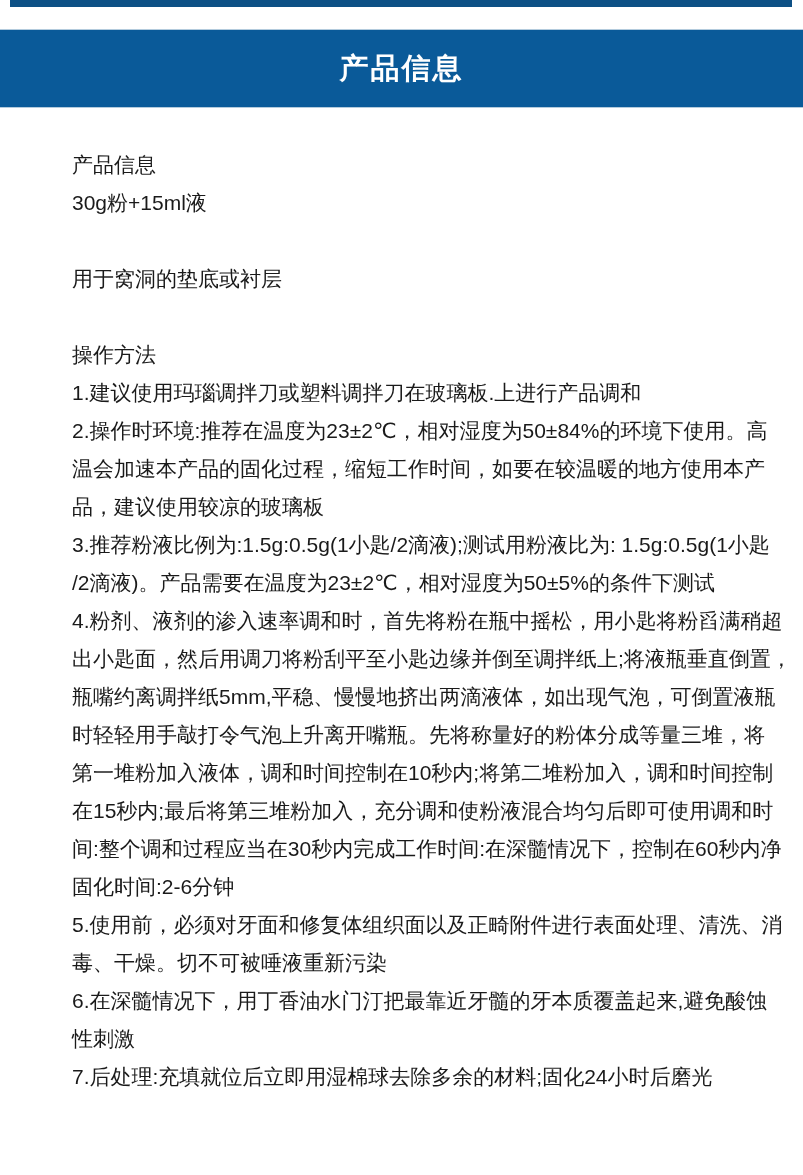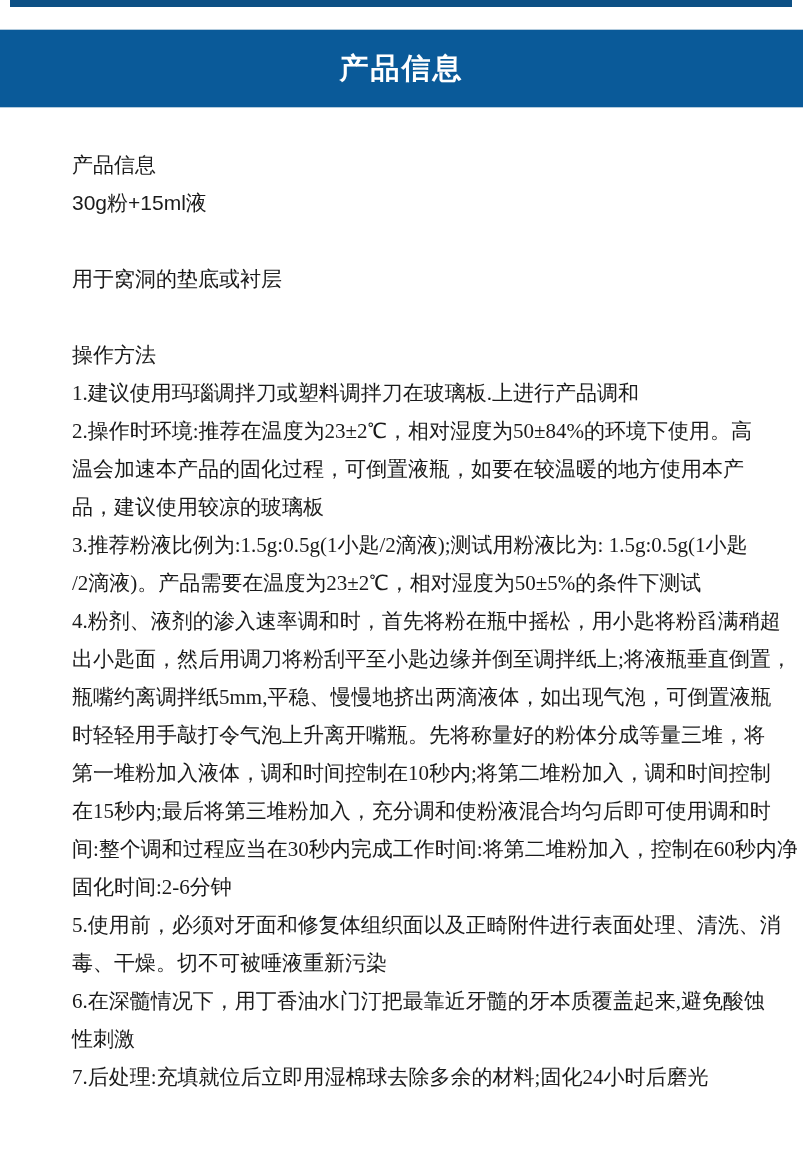--- a/index.html
+++ b/index.html
@@ -50,21 +50,20 @@
     color: #1a1a1a;
     font-size: 21px;
     line-height: 38px;
     text-align: left;
   }
   .section {
     margin: 0 0 38px 0;
   }
   .section:last-child {
     margin-bottom: 0;
-    font-family: Liberation Serif, serif;
   }
   .section-heading {
     font-weight: normal;
     font-size: 21px;
     line-height: 38px;
     margin: 0;
   }
   .text-line {
     white-space: nowrap;
   }
@@ -90,31 +89,31 @@
     <div>
         <div class="text-line">用于窝洞的垫底或衬层</div>
       </div>
   </div>
 
   <div class="section">
     <div class="section-heading">操作方法</div>
     <div>
         <div class="text-line">1.建议使用玛瑙调拌刀或塑料调拌刀在玻璃板.上进行产品调和</div>
         <div class="text-line">2.操作时环境:推荐在温度为23±2℃，相对湿度为50±84%的环境下使用。高</div>
-        <div class="text-line">温会加速本产品的固化过程，可倒置液瓶，如要在较温暖的地方使用本产</div>
+        <div class="text-line">温会加速本产品的固化过程，缩短工作时间，如要在较温暖的地方使用本产</div>
         <div class="text-line">品，建议使用较凉的玻璃板</div>
         <div class="text-line">3.推荐粉液比例为:1.5g:0.5g(1小匙/2滴液);测试用粉液比为: 1.5g:0.5g(1小匙</div>
         <div class="text-line">/2滴液)。产品需要在温度为23±2℃，相对湿度为50±5%的条件下测试</div>
         <div class="text-line">4.粉剂、液剂的渗入速率调和时，首先将粉在瓶中摇松，用小匙将粉舀满稍超</div>
         <div class="text-line">出小匙面，然后用调刀将粉刮平至小匙边缘并倒至调拌纸上;将液瓶垂直倒置，</div>
         <div class="text-line">瓶嘴约离调拌纸5mm,平稳、慢慢地挤出两滴液体，如出现气泡，可倒置液瓶</div>
         <div class="text-line">时轻轻用手敲打令气泡上升离开嘴瓶。先将称量好的粉体分成等量三堆，将</div>
         <div class="text-line">第一堆粉加入液体，调和时间控制在10秒内;将第二堆粉加入，调和时间控制</div>
         <div class="text-line">在15秒内;最后将第三堆粉加入，充分调和使粉液混合均匀后即可使用调和时</div>
-        <div class="text-line">间:整个调和过程应当在30秒内完成工作时间:将第二堆粉加入，控制在60秒内净</div>
+        <div class="text-line">间:整个调和过程应当在30秒内完成工作时间:在深髓情况下，控制在60秒内净</div>
         <div class="text-line">固化时间:2-6分钟</div>
         <div class="text-line">5.使用前，必须对牙面和修复体组织面以及正畸附件进行表面处理、清洗、消</div>
         <div class="text-line">毒、干燥。切不可被唾液重新污染</div>
         <div class="text-line">6.在深髓情况下，用丁香油水门汀把最靠近牙髓的牙本质覆盖起来,避免酸蚀</div>
         <div class="text-line">性刺激</div>
         <div class="text-line">7.后处理:充填就位后立即用湿棉球去除多余的材料;固化24小时后磨光</div>
       </div>
   </div>
 </div>
 

